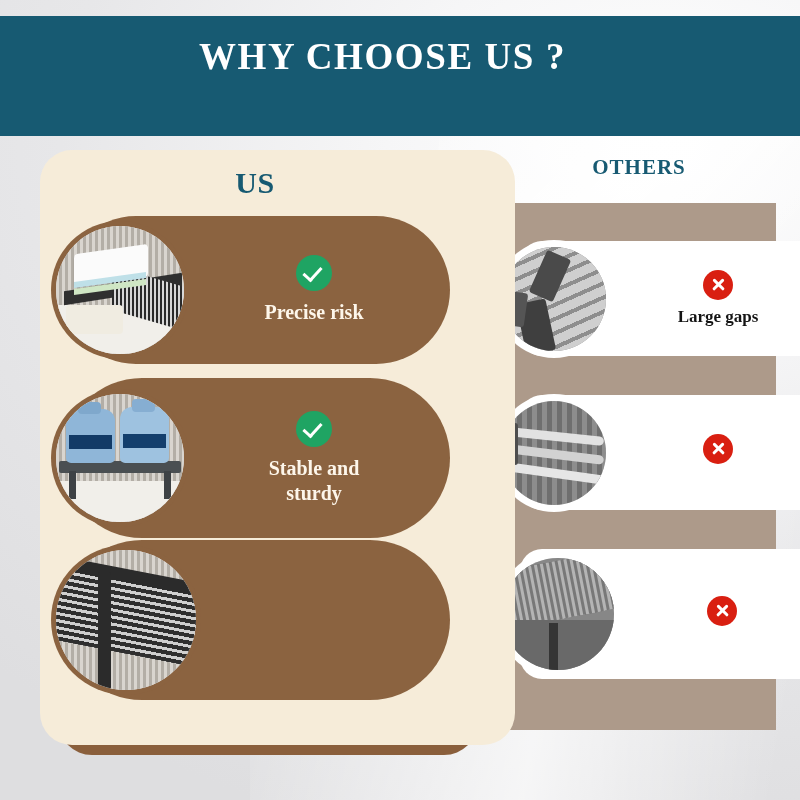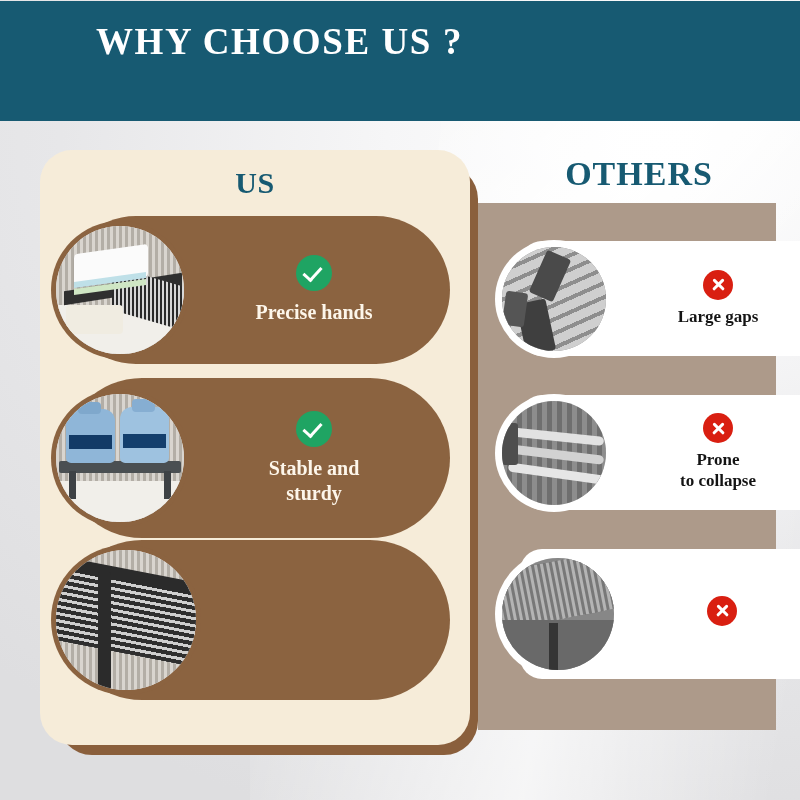--- a/index.html
+++ b/index.html
@@ -20,40 +20,40 @@
     background:linear-gradient(128deg,rgba(255,255,255,0) 0%,rgba(255,255,255,.85) 42%,rgba(255,255,255,0) 70%);
     transform:rotate(6deg);pointer-events:none;
   }
   .sheen2{
     position:absolute;left:250px;top:500px;width:620px;height:320px;
     background:linear-gradient(100deg,rgba(255,255,255,0) 0%,rgba(255,255,255,.7) 48%,rgba(255,255,255,0) 85%);
     pointer-events:none;
   }
 
   
-  .banner-wrap{position:absolute;left:0;top:1px;width:800px;height:120px;overflow:hidden;}
+  .banner-wrap{position:absolute;left:0;top:16px;width:800px;height:120px;overflow:hidden;text-align:right;}
   .banner-white{
     position:absolute;left:-60px;top:-120px;width:1180px;height:330px;
     background:#ffffff;border-bottom-right-radius:620px 260px;
   }
   .banner{
     position:absolute;left:-60px;top:-130px;width:1130px;height:320px;
     background:#175a72;border-bottom-right-radius:600px 250px;
   }
   .banner-title{
     position:absolute;left:96px;top:17px;width:470px;height:48px;
     color:#ffffff;font-size:37px;font-weight:700;letter-spacing:1.6px;
     font-family:"Liberation Serif",serif;line-height:48px;
     white-space:nowrap;
   }
 
   
   .others-title{
     position:absolute;left:478px;top:155px;width:322px;
-    text-align:center;color:#175a72;font-size:34px;font-weight:700;
+    text-align:center;color:#175a72;font-size:21px;font-weight:700;
     letter-spacing:1px;
   }
   .others-panel{
     position:absolute;left:478px;top:203px;width:298px;height:527px;
     background:#ad9a8a;
   }
   .other-card{
     position:absolute;left:42px;width:300px;
     background:#ffffff;border-radius:22px 0 0 22px;
     display:flex;align-items:center;
@@ -86,21 +86,21 @@
   .badge.x::before{transform:rotate(45deg);}
   .badge.x::after{transform:rotate(-45deg);}
 
   
   .us-shadow{
     position:absolute;left:58px;top:165px;width:420px;height:590px;
     background:#8a5f3c;border-radius:34px;
   }
   .us-panel{
     position:absolute;left:40px;top:150px;width:430px;height:595px;
-    background:#f6ecd9;border-radius:32px;
+    background:#f6ecd9;border-radius:32px;padding-left:45px;
   }
   .us-title{
     position:absolute;left:0;top:16px;width:430px;text-align:center;
     color:#175a72;font-size:30px;font-weight:700;letter-spacing:.5px;
   }
   .us-row{
     position:absolute;left:22px;width:388px;
     background:#8b6340;border-radius:80px;display:flex;align-items:center;
   }
   .us-row.r1{top:66px;height:148px;}
@@ -166,21 +166,20 @@
       <div class="ophoto">
         <div class="ph" style="background:repeating-linear-gradient(90deg,#8d8d8d 0 5px,#6f6f6f 5px 10px)">
           <div style="position:absolute;left:6%;top:30%;width:92%;height:9px;background:#e2e2e2;transform:rotate(6deg);border-radius:5px"></div>
           <div style="position:absolute;left:6%;top:48%;width:92%;height:9px;background:#d2d2d2;transform:rotate(7deg);border-radius:5px"></div>
           <div style="position:absolute;left:6%;top:66%;width:92%;height:9px;background:#e6e6e6;transform:rotate(8deg);border-radius:5px"></div>
           <div style="position:absolute;left:0;top:22%;width:16px;height:42px;background:#4e4e4e;border-radius:3px"></div>
         </div>
       </div>
       <div class="otext">
         <span class="badge x"></span>
-        <span>Prone<br>to collapse</span>
       </div>
     </div>
 
     <div class="other-card c3">
       <div class="ophoto">
         <div class="ph" style="background:#8c867e">
           <div style="position:absolute;left:-10%;top:2%;width:130%;height:52%;transform:rotate(-11deg);background:repeating-linear-gradient(90deg,#b9b4ac 0 3px,#7d776f 3px 6px),repeating-linear-gradient(0deg,#a8a29a 0 3px,#6f6961 3px 6px)"></div>
           <div style="position:absolute;left:0;top:55%;width:100%;height:45%;background:#6f6860"></div>
           <div style="position:absolute;left:42%;top:58%;width:9px;height:42%;background:#3a342e"></div>
         </div>
@@ -203,21 +202,21 @@
           <div style="position:absolute;left:6%;top:44%;width:92%;height:14px;background:#2f2f2f;transform:skewY(-9deg)"></div>
           <div style="position:absolute;left:44%;top:40%;width:60%;height:34%;transform:skewY(16deg);background:repeating-linear-gradient(90deg,#2a2a2a 0 2px,#d8d8d8 2px 4px)"></div>
           <div style="position:absolute;left:14%;top:18%;width:58%;height:26%;background:#fbfbfb;border-radius:4px;transform:skewY(-8deg);box-shadow:0 2px 2px rgba(0,0,0,.15)"></div>
           <div style="position:absolute;left:14%;top:40%;width:56%;height:6px;background:#bfe0e8;transform:skewY(-8deg)"></div>
           <div style="position:absolute;left:14%;top:45%;width:56%;height:6px;background:#cfe6c4;transform:skewY(-8deg)"></div>
           <div style="position:absolute;left:8%;top:62%;width:44%;height:22%;background:#f0ece1;border-radius:4px"></div>
         </div>
       </div>
       <div class="utext">
         <span class="badge big check"></span>
-        <span>Precise hands</span>
+        <span>Precise risk</span>
       </div>
     </div>
 
     <div class="us-row r2">
       <div class="uphoto">
         <div class="ph">
           <div class="slats"></div>
           <div class="floor" style="height:32%"></div>
           <div style="position:absolute;left:2%;top:52%;width:96%;height:12px;background:#4a4f52;border-radius:2px"></div>
           <div style="position:absolute;left:10%;top:60%;width:7px;height:22%;background:#3e4245"></div>

